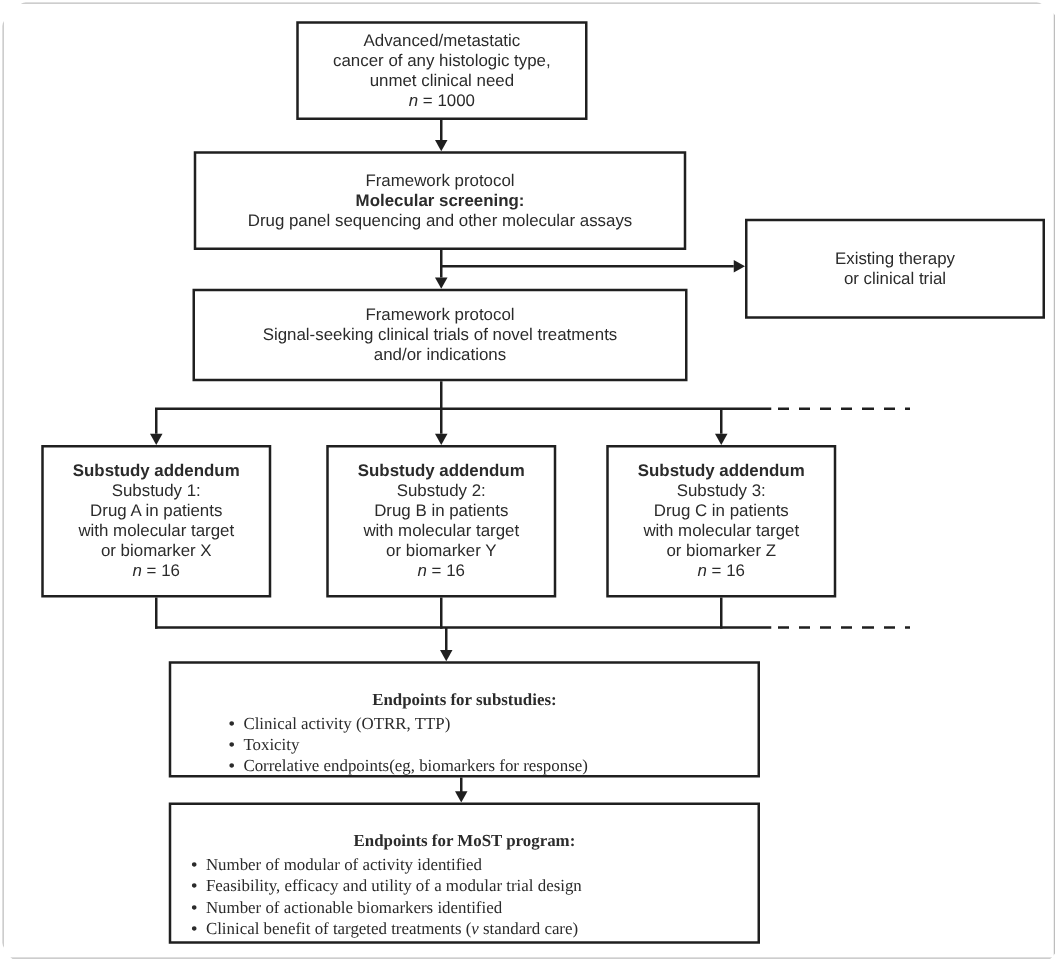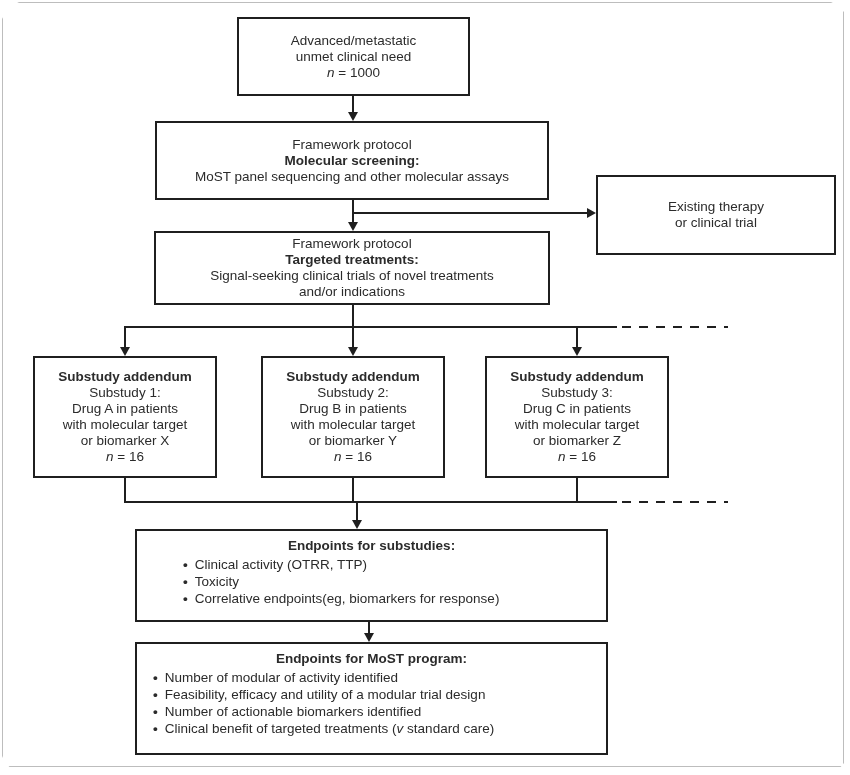--- a/index.html
+++ b/index.html
@@ -19,64 +19,64 @@
   .b{font-weight:700;}
   .i{font-style:italic;}
   .vline{position:absolute;width:2px;background:#1f1f1f;}
   .hline{position:absolute;height:2px;background:#1f1f1f;}
   .hdash{position:absolute;height:2px;
     background:repeating-linear-gradient(90deg,#1f1f1f 0,#1f1f1f 9px,transparent 9px,transparent 17px);}
   .ah-down{position:absolute;width:0;height:0;
     border-left:5px solid transparent;border-right:5px solid transparent;border-top:9px solid #1f1f1f;}
   .ah-right{position:absolute;width:0;height:0;
     border-top:5px solid transparent;border-bottom:5px solid transparent;border-left:9px solid #1f1f1f;}
-  .listbox{justify-content:flex-start;padding:7px 10px 6px 10px;}
+  .listbox{justify-content:flex-start;padding:21px 10px 6px 10px;font-family:Liberation Serif, serif;}
   .listbox .title{width:100%;text-align:center;margin-bottom:3px;}
   ul.blist{list-style:none;margin:0;padding:0;text-align:left;align-self:stretch;}
   ul.blist li{padding-left:0;margin:0 0 1px 0;}
   ul.blist li::before{content:"\2022";margin-right:7px;font-weight:700;}
   .ul-sub{margin-left:36px !important;}
   .ul-most{margin-left:6px !important;}
 </style>
 </head>
 <body>
 
 <div id="stage">
 
   <div class="frame"></div>
 
   <div class="node" style="left:237px;top:17px;width:233px;height:79px;">
     <span class="ln">Advanced/metastatic</span>
+    <span class="ln">cancer of any histologic type,</span>
     <span class="ln">unmet clinical need</span>
     <span class="ln"><span class="i">n</span><span> = 1000</span></span>
   </div>
 
   <div class="vline" style="left:352px;top:95px;height:17px;"></div>
   <div class="ah-down" style="left:348px;top:112px;"></div>
 
   <div class="node" style="left:155px;top:121px;width:394px;height:79px;">
     <span class="ln">Framework protocol</span>
     <span class="ln b">Molecular screening:</span>
-    <span class="ln">MoST panel sequencing and other molecular assays</span>
+    <span class="ln">Drug panel sequencing and other molecular assays</span>
   </div>
 
   <div class="vline" style="left:352px;top:200px;height:22px;"></div>
   <div class="ah-down" style="left:348px;top:222px;"></div>
 
   <div class="hline" style="left:353px;top:212px;width:234px;"></div>
   <div class="ah-right" style="left:587px;top:208px;"></div>
 
   <div class="node" style="left:596px;top:175px;width:240px;height:80px;">
     <span class="ln">Existing therapy</span>
     <span class="ln">or clinical trial</span>
   </div>
 
   <div class="node" style="left:154px;top:231px;width:396px;height:74px;">
     <span class="ln">Framework protocol</span>
-    <span class="ln b">Targeted treatments:</span>
     <span class="ln">Signal-seeking clinical trials of novel treatments</span>
     <span class="ln">and/or indications</span>
   </div>
 
   <div class="vline" style="left:352px;top:305px;height:22px;"></div>
   <div class="hline" style="left:124px;top:326px;width:493px;"></div>
   <div class="hdash" style="left:622px;top:326px;width:106px;"></div>
 
   <div class="vline" style="left:124px;top:327px;height:20px;"></div>
   <div class="ah-down" style="left:120px;top:347px;"></div>

